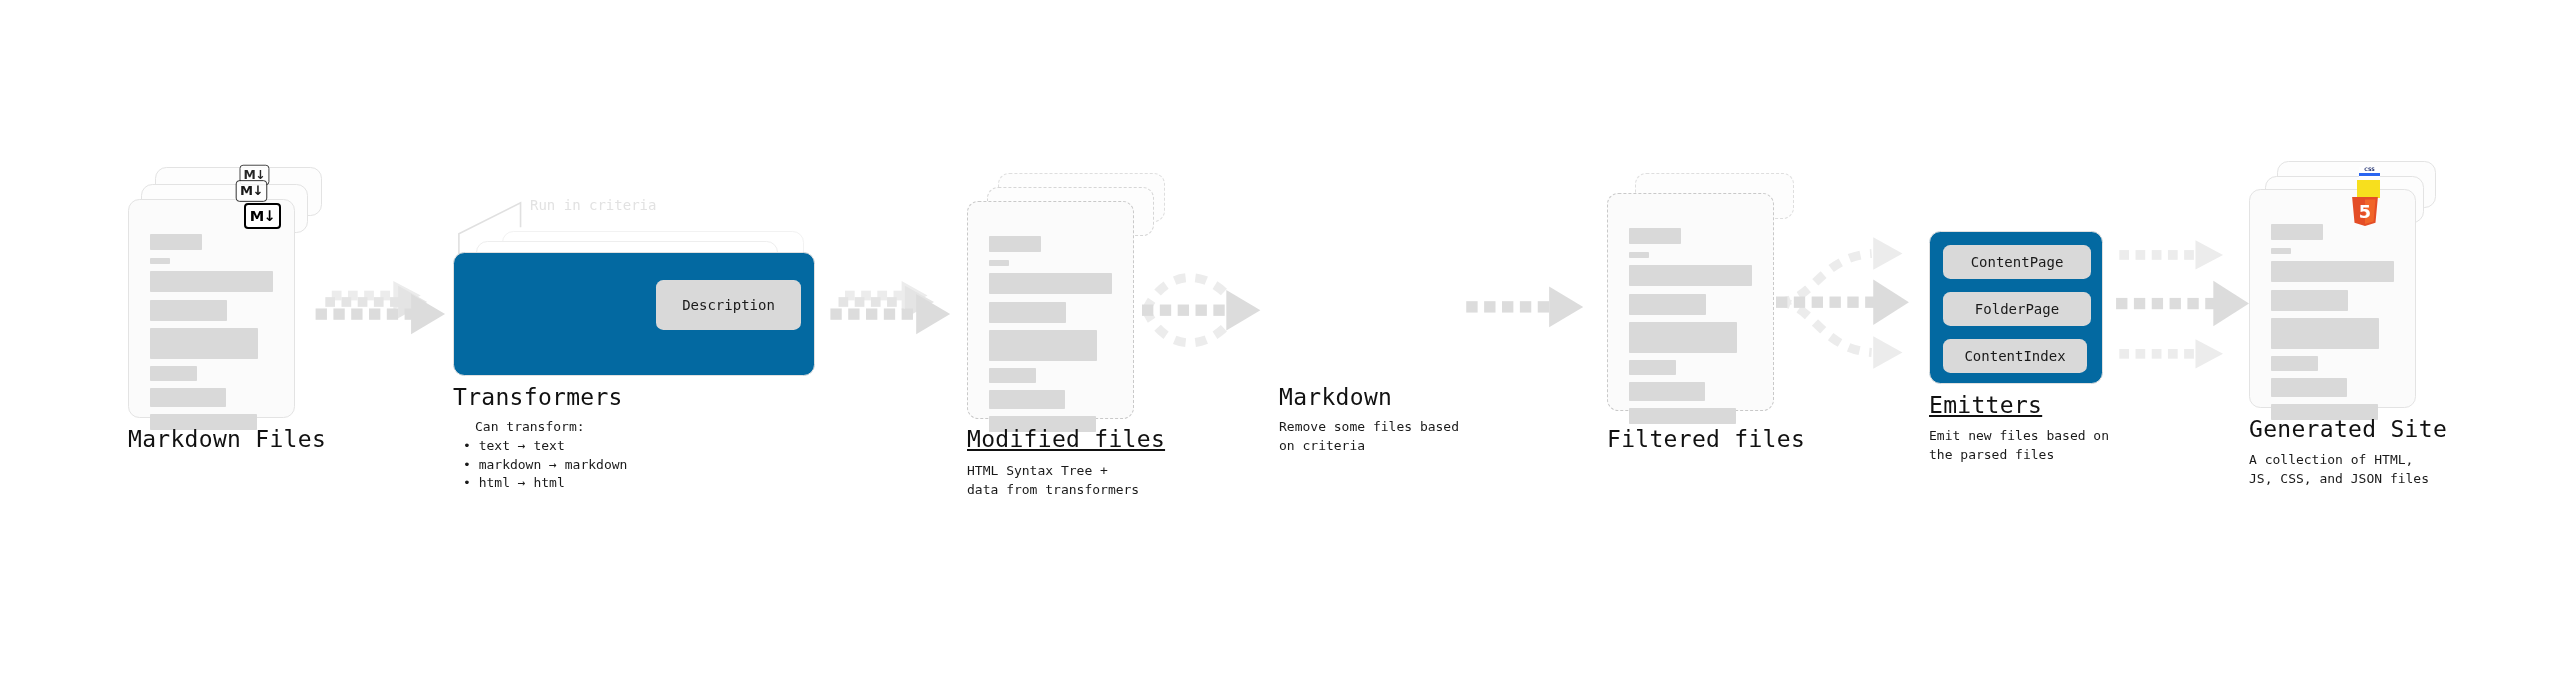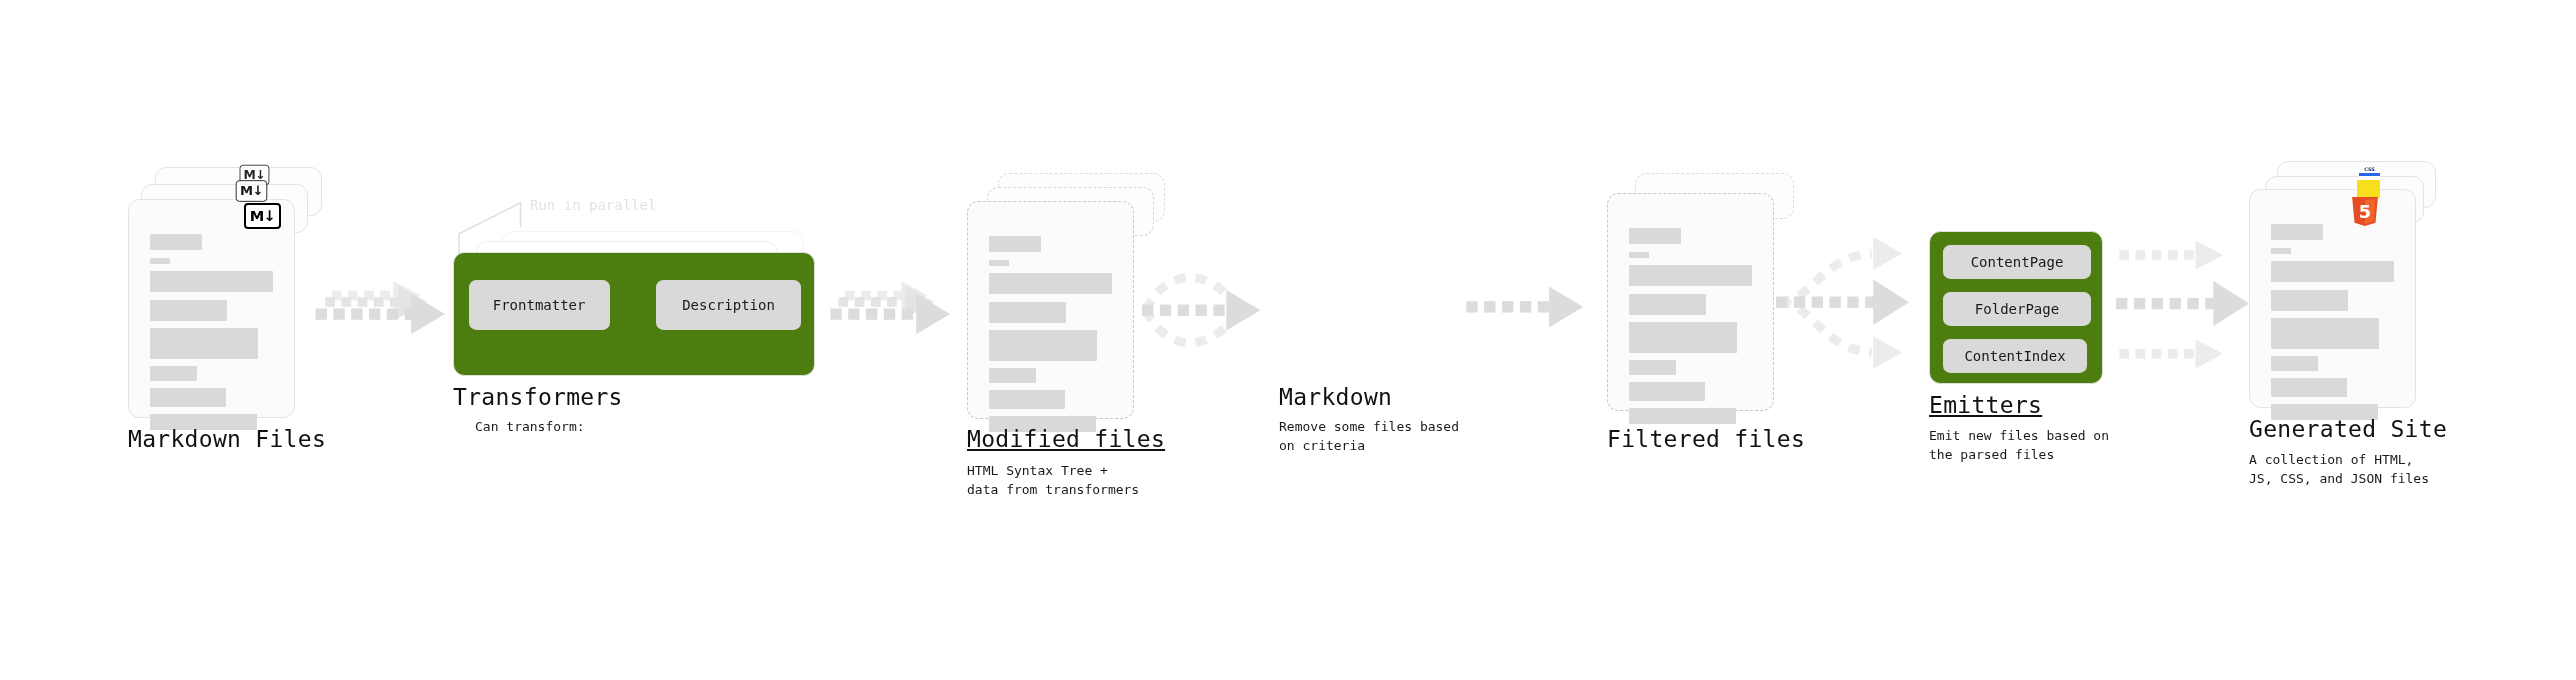--- a/index.html
+++ b/index.html
@@ -85,21 +85,21 @@
     font-family: "DejaVu Sans", "Liberation Sans", sans-serif;
     font-size: 5.7px; font-weight: bold; color: #000; line-height: 6.5px;
     letter-spacing: 0.2px;
   }
 
   
   .procbox {
     position: absolute;
     border: 1.6px solid #e0e0e0;
     border-radius: 11.4px;
-    background: #4d7c0f;
+    background: #0369a1;
     box-sizing: border-box;
   }
   .procbox.ghost { background: #ffffff; border-color: #efefef; }
   .chip {
     position: absolute;
     background: #d9d9d9;
     border-radius: 7.3px;
     display: flex; align-items: center; justify-content: center;
     color: #1a1a1a;
     font-size: 14px;
@@ -187,21 +187,21 @@
         <rect x="118" y="50" width="14" height="14"></rect>
       <polygon points="126,32 126,82 168,57"></polygon>
     </g>
   </svg>
 
   <div>
 
     <svg style="left:457px; top:198px;" width="106" height="73" viewBox="0 0 130 90">
       <path d="M2 86 L2 44 L78 6 L78 36" fill="none" stroke="#e0e0e0" stroke-width="2"></path>
     </svg>
-    <div class="parallel-label" style="left:530px; top:197px;">Run in parallel</div>
+    <div class="parallel-label" style="left:530px; top:197px;">Run in criteria</div>
 
     <div class="procbox ghost" style="left:502px; top:231px; width:302px; height:124px; border-color:#f2f2f2;">
       <div class="chip ghost2" style="left:14.6px; top:24.4px; width:109px; height:50px;"></div>
       <div class="chip ghost2" style="left:163px; top:24.4px; width:109px; height:50px;"></div>
     </div>
     <div class="procbox ghost" style="left:476px; top:241px; width:302px; height:124px; border-color:#eeeeee;">
       <div class="chip ghost" style="left:14.6px; top:24.4px; width:116px; height:52px;"></div>
       <div class="chip ghost" style="left:163px; top:24.4px; width:116px; height:52px;"></div>
     </div>
 
@@ -214,26 +214,30 @@
         <path d="M0 32 L46 32"></path>
           <polygon points="46,26 58,32 46,38" fill="#e6e6e6" stroke="none"></polygon>
       </g>
       <g stroke="#d8d8d8" stroke-width="2" fill="none">
         <path d="M0 58 L46 58"></path>
           <polygon points="46,51 60,58 46,65" fill="#d8d8d8" stroke="none"></polygon>
       </g>
     </svg>
 
     <div class="procbox" style="left:453px; top:252px; width:362px; height:124px;">
-      <div class="chip" style="left:14.6px; top:27px; width:141px; height:50px;">Frontmatter</div>
       <div class="chip" style="left:202px; top:27px; width:145px; height:50px;">Description</div>
     </div>
   </div>
   <div class="title" style="left:453px; top:384px;">Transformers</div>
   <div class="sub" style="left:475px; top:418px;">Can transform:</div>
+  <div class="sublist" style="left:463px; top:437px;">
+    <div class="bullet-row">• text → text</div>
+    <div class="bullet-row">• markdown → markdown</div>
+    <div class="bullet-row">• html → html</div>
+  </div>
 
   <svg style="left:827px; top:268px;" width="146" height="89" viewBox="0 0 180 110">
     <g fill="#ececec">
       <rect x="22" y="28" width="12" height="12"></rect>
         <rect x="42" y="28" width="12" height="12"></rect>
       <rect x="62" y="28" width="12" height="12"></rect>
         <rect x="82" y="28" width="12" height="12"></rect>
       <polygon points="92,16 92,52 124,34"></polygon>
     </g>
     <g fill="#e4e4e4">

